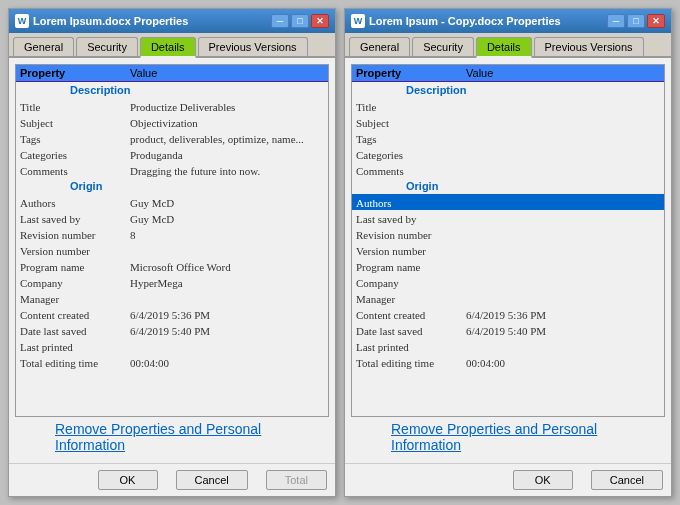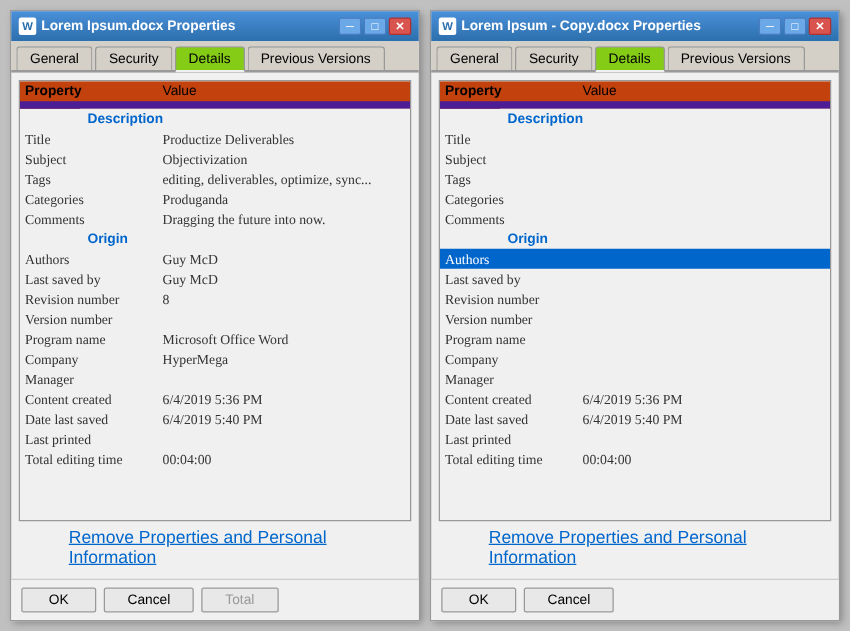--- a/index.html
+++ b/index.html
@@ -109,22 +109,22 @@
     .content {
       flex: 1;
       padding: 6px;
       overflow: hidden;
       display: flex;
       flex-direction: column;
     }
 
     .table-header {
       display: flex;
-      background: #c2410c;
-      border-bottom: 6px solid #4c1d95;
+      background: #3b82f6;
+      border-bottom: 1px solid #4c1d95;
       padding: 2px 4px;
     }
 
     .col-property {
       width: 110px;
       font-weight: 600;
       font-size: 11px;
       color: #000;
     }
 
@@ -183,23 +183,23 @@
       padding: 4px 2px;
       color: #0066cc;
       text-decoration: underline;
       cursor: pointer;
       font-size: 14px;
       margin-left: 38px;
     }
 
     .button-row {
       display: flex;
-      justify-content: flex-start;
+      justify-content: flex-end;
       padding: 6px 8px;
-      gap: 6px;
+      gap: 18px;
       background: #f0f0f0;
       border-top: 1px solid #ccc;
     }
 
     .btn {
       padding: 3px 18px;
       border: 1px solid #999;
       background: #e8e8e8;
       cursor: pointer;
       font-size: 11px;
@@ -273,21 +273,21 @@
         <div class="table-row">
           <span class="prop">Title</span>
           <span class="val">Productize Deliverables</span>
         </div>
         <div class="table-row">
           <span class="prop">Subject</span>
           <span class="val">Objectivization</span>
         </div>
         <div class="table-row">
           <span class="prop">Tags</span>
-          <span class="val">editing, deliverables, optimize, sync...</span>
+          <span class="val">product, deliverables, optimize, name...</span>
         </div>
         <div class="table-row">
           <span class="prop">Categories</span>
           <span class="val">Produganda</span>
         </div>
         <div class="table-row">
           <span class="prop">Comments</span>
           <span class="val">Dragging the future into now.</span>
         </div>
 

